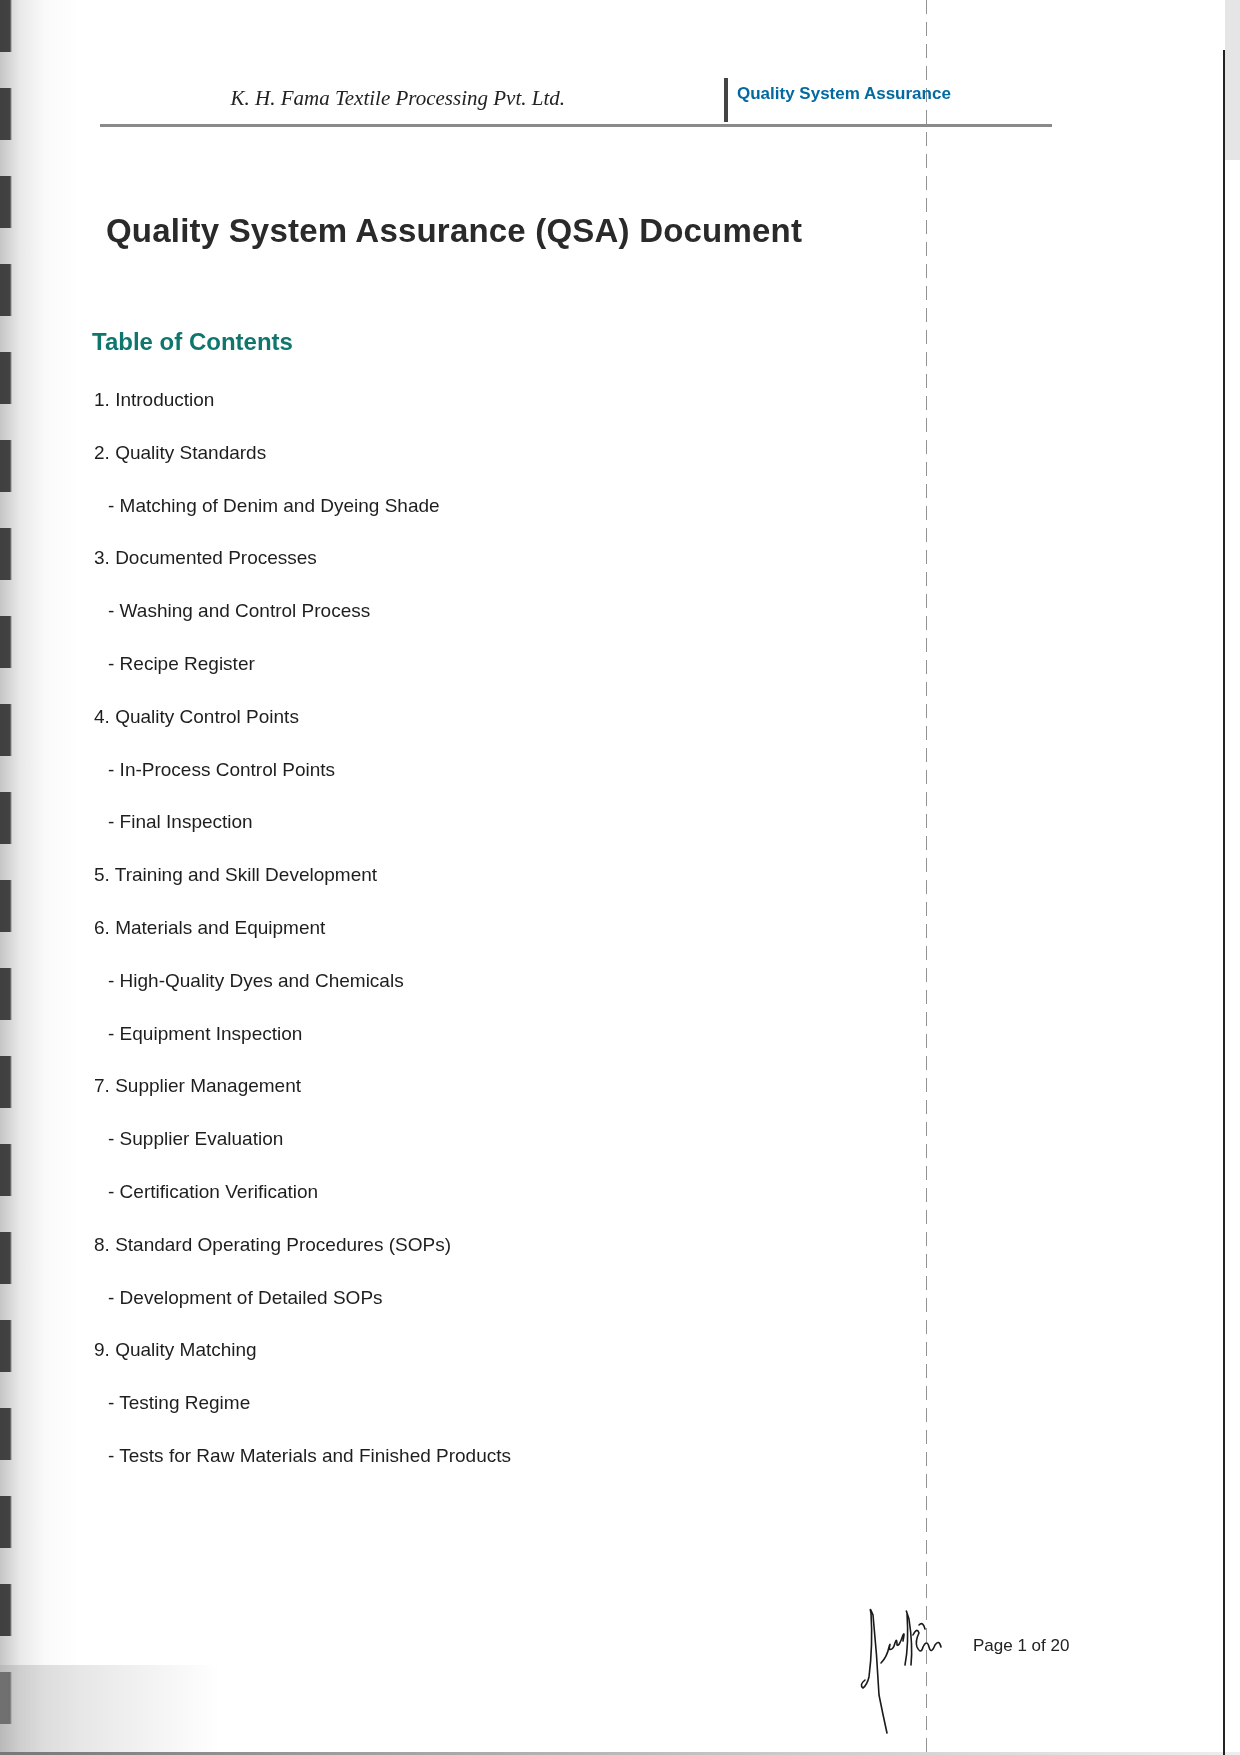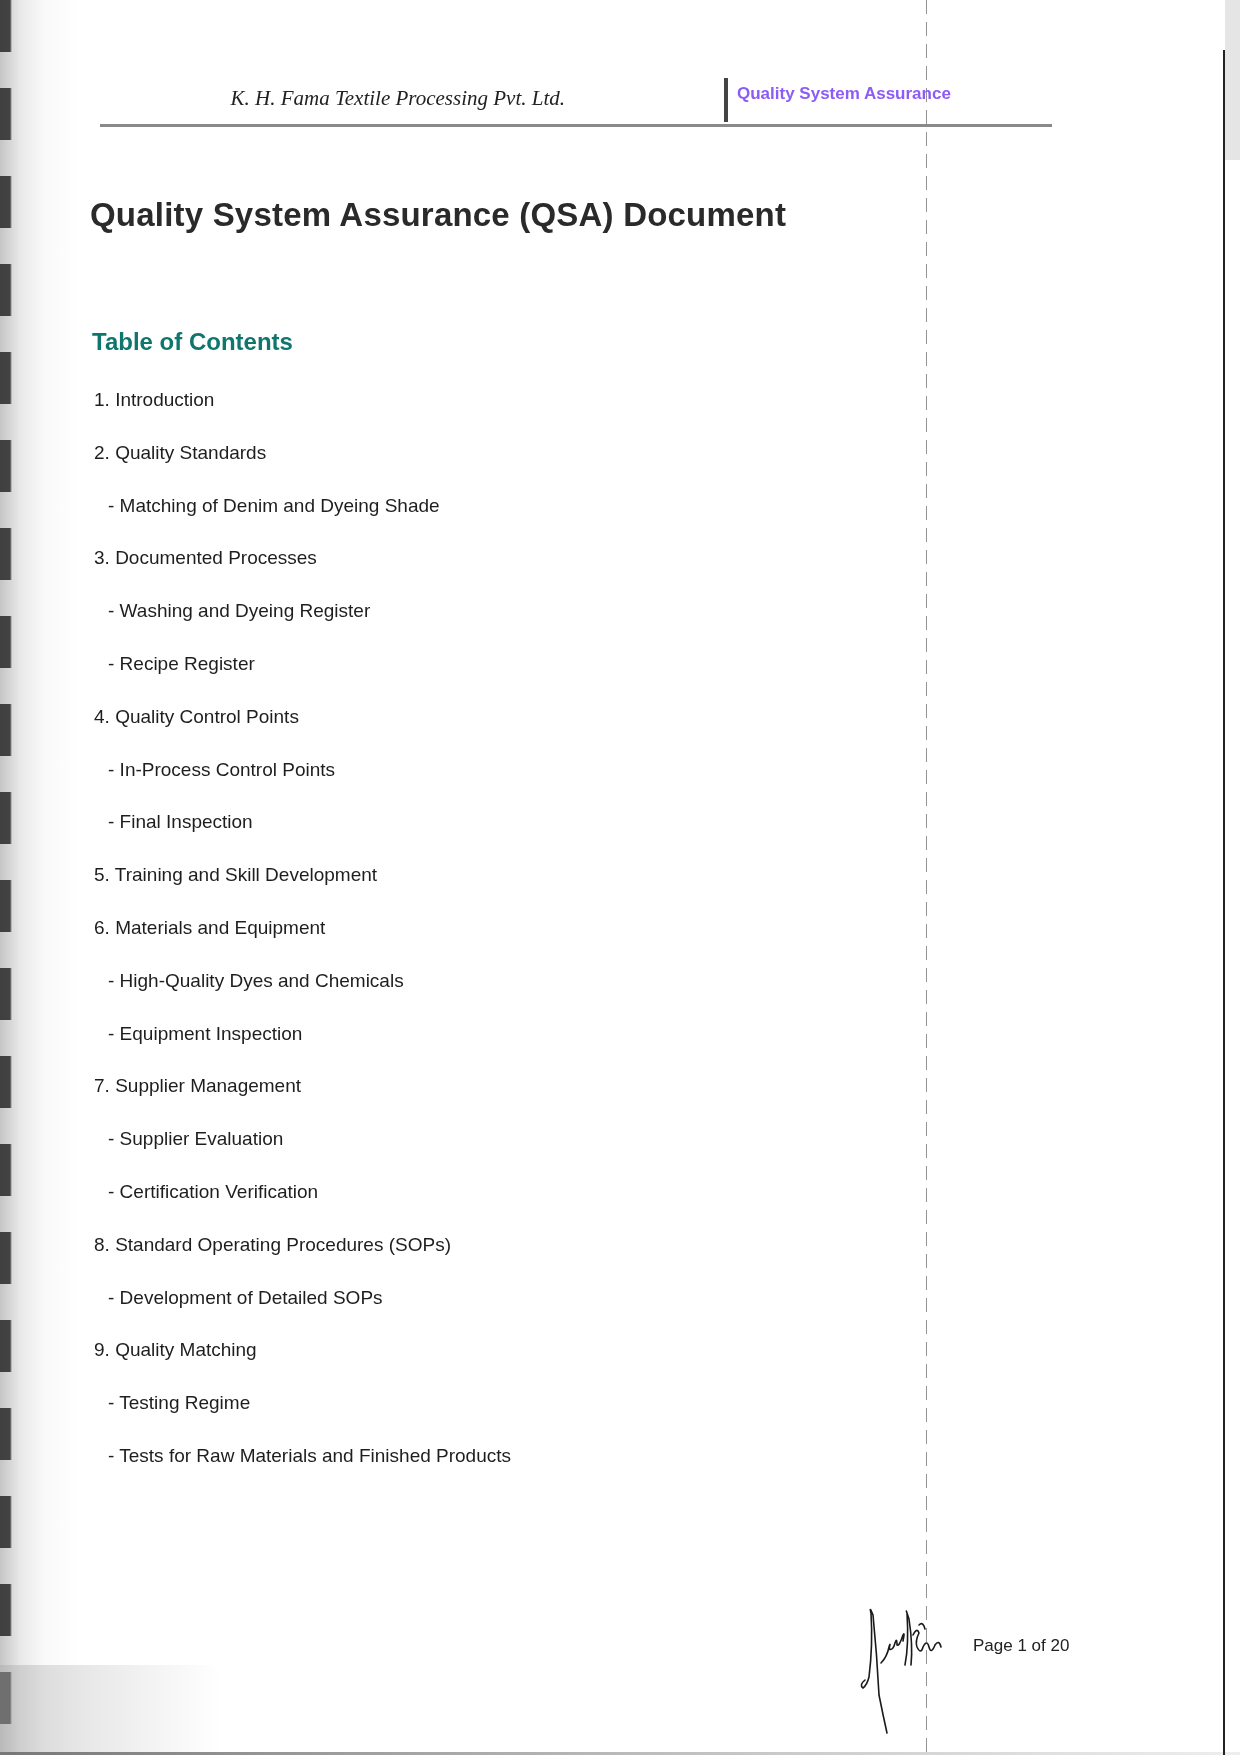--- a/index.html
+++ b/index.html
@@ -83,35 +83,35 @@
       position: absolute;
       left: 624px; top: 0;
       width: 4px; height: 44px;
       background: #444;
     }
     .header-section {
       position: absolute;
       left: 637px; top: 6px;
       font-size: 17px;
       font-weight: 600;
-      color: #8b5cf6;
+      color: #0369a1;
       white-space: nowrap;
     }
     .header-rule {
       position: absolute;
       left: 0; top: 46px;
       width: 952px; height: 3px;
       background: #8a8a8a;
     }
 
     
     .doc-title {
       position: absolute;
       left: 90px; top: 196px;
-      margin: 0;
+      margin: 16px;
       font-size: 33px;
       font-weight: bold;
       color: #2a2a2a;
       white-space: nowrap;
       letter-spacing: 0.2px;
     }
     .toc-heading {
       position: absolute;
       left: 92px; top: 328px;
       margin: 0;
@@ -176,21 +176,21 @@
 </div>
 
 <h1 class="doc-title">Quality System Assurance (QSA) Document</h1>
 <h2 class="toc-heading">Table of Contents</h2>
 
 <ul class="toc" id="toc-list">
     <li class="toc-entry"><span class="toc-num">1.</span> <span class="toc-label-bold">Introduction</span></li>
     <li class="toc-entry"><span class="toc-num">2.</span> <span class="toc-label-bold">Quality Standards</span></li>
     <li class="toc-entry sub"><span class="toc-label">- Matching of Denim and Dyeing Shade</span></li>
     <li class="toc-entry"><span class="toc-num">3.</span> <span class="toc-label-bold">Documented Processes</span></li>
-    <li class="toc-entry sub"><span class="toc-label">- Washing and Dyeing Register</span></li>
+    <li class="toc-entry sub"><span class="toc-label">- Washing and Control Process</span></li>
     <li class="toc-entry sub"><span class="toc-label">- Recipe Register</span></li>
     <li class="toc-entry"><span class="toc-num">4.</span> <span class="toc-label-bold">Quality Control Points</span></li>
     <li class="toc-entry sub"><span class="toc-label">- In-Process Control Points</span></li>
     <li class="toc-entry sub"><span class="toc-label">- Final Inspection</span></li>
     <li class="toc-entry"><span class="toc-num">5.</span> <span class="toc-label-bold">Training and Skill Development</span></li>
     <li class="toc-entry"><span class="toc-num">6.</span> <span class="toc-label-bold">Materials and Equipment</span></li>
     <li class="toc-entry sub"><span class="toc-label">- High-Quality Dyes and Chemicals</span></li>
     <li class="toc-entry sub"><span class="toc-label">- Equipment Inspection</span></li>
     <li class="toc-entry"><span class="toc-num">7.</span> <span class="toc-label-bold">Supplier Management</span></li>
     <li class="toc-entry sub"><span class="toc-label">- Supplier Evaluation</span></li>

